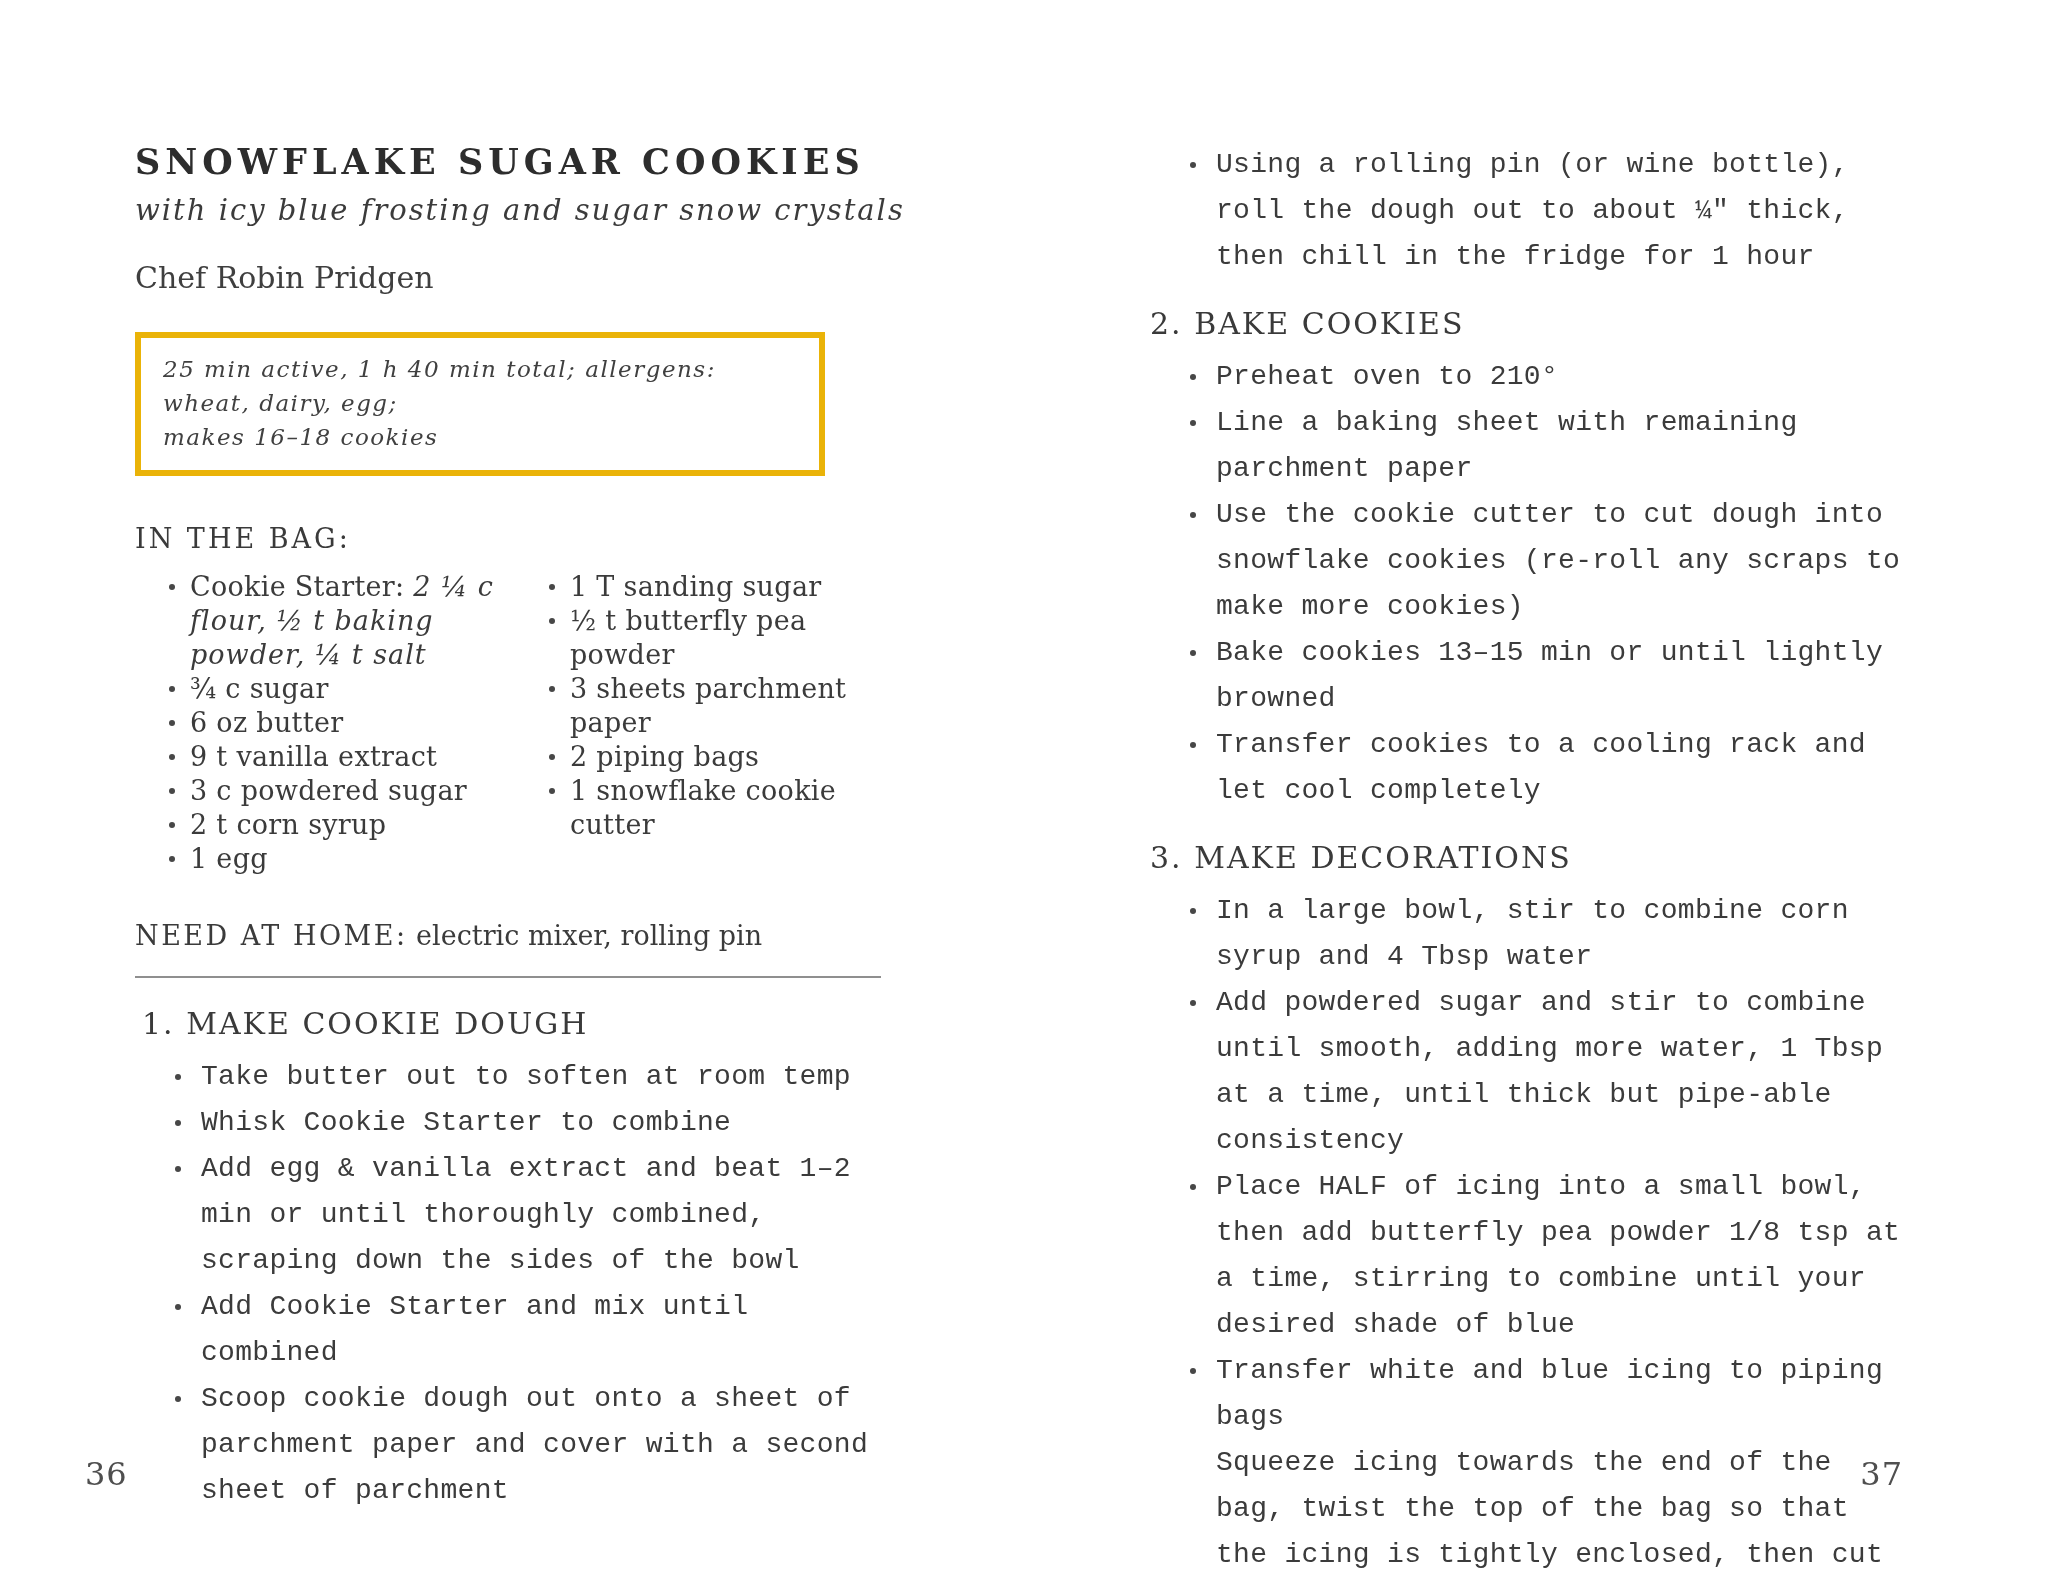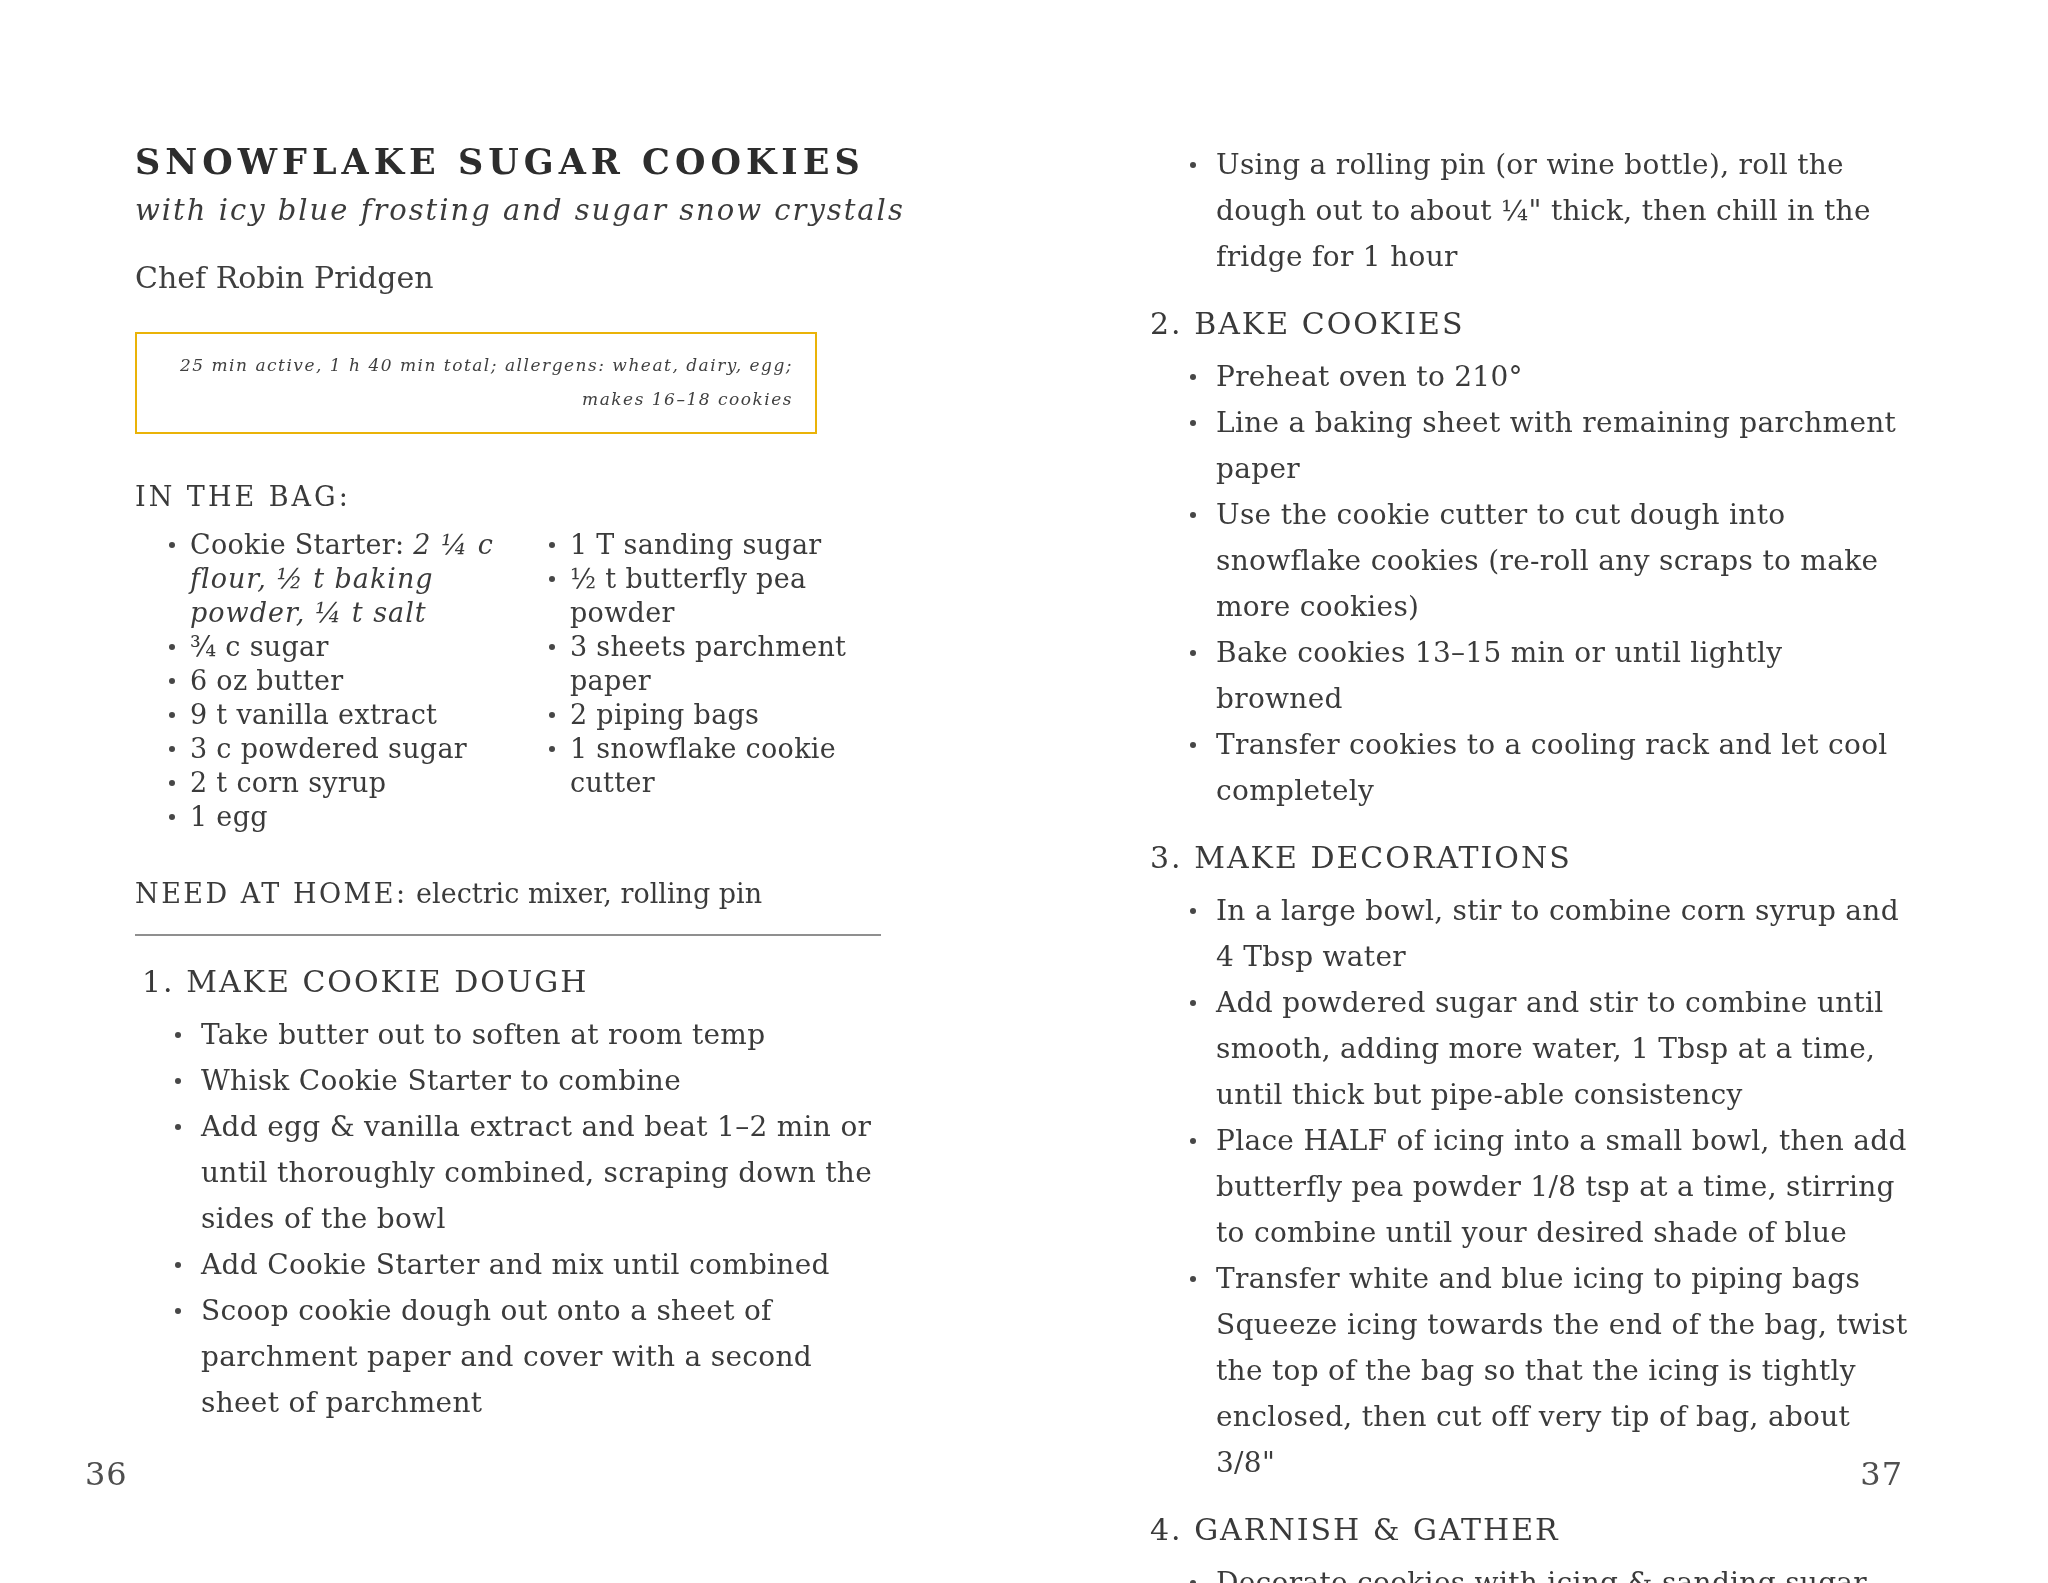--- a/index.html
+++ b/index.html
@@ -18,24 +18,24 @@
     font-size:35px;font-weight:600;letter-spacing:5px;
     color:#2d2d2d;line-height:44px;white-space:nowrap;
   }
   .recipe-subtitle{
     font-size:29px;font-style:italic;letter-spacing:2px;
     color:#3b3b3b;line-height:40px;margin-top:6px;white-space:nowrap;
   }
   .chef-name{font-size:30px;line-height:40px;margin-top:28px;color:#3f3f3f;}
   .info-box{
     margin-top:34px;width:634px;
-    border:2px solid #eab308;
+    border:6px solid #eab308;
     padding:14px 22px 16px 22px;
-    font-style:italic;font-size:17px;letter-spacing:1.5px;
-    line-height:34px;color:#404040;text-align:right;
+    font-style:italic;font-size:23px;letter-spacing:1.5px;
+    line-height:34px;color:#404040;
   }
   .bag-heading{
     margin-top:44px;font-size:27px;letter-spacing:3px;
     color:#3a3a3a;line-height:38px;
   }
   .bag-grid{
     display:grid;grid-template-columns:412px 334px;
     margin-top:12px;
   }
   .bag-col1{margin-left:32px;}
@@ -52,21 +52,21 @@
   .need-home-label{letter-spacing:2.5px;}
   .section-divider{
     margin-top:20px;border:none;border-top:2px solid #8f8f8f;
     width:746px;height:0;
   }
   .step-heading{
     font-size:30px;letter-spacing:2px;color:#3a3a3a;
     line-height:40px;
   }
   .page-left .step-heading{margin-top:26px;margin-left:7px;}
-  .step-list{margin-top:10px;}
+  .step-list{margin-top:10px;font-family:Liberation Mono, monospace;}
   .step-item{
     position:relative;padding-left:66px;
     font-size:28px;line-height:46px;letter-spacing:0.3px;
     white-space:pre-line;
   }
   .step-item .dot{left:40px;top:20px;}
   .dot{
     position:absolute;left:2px;
     width:6px;height:6px;border-radius:50%;
     background:#474747;display:inline-block;

